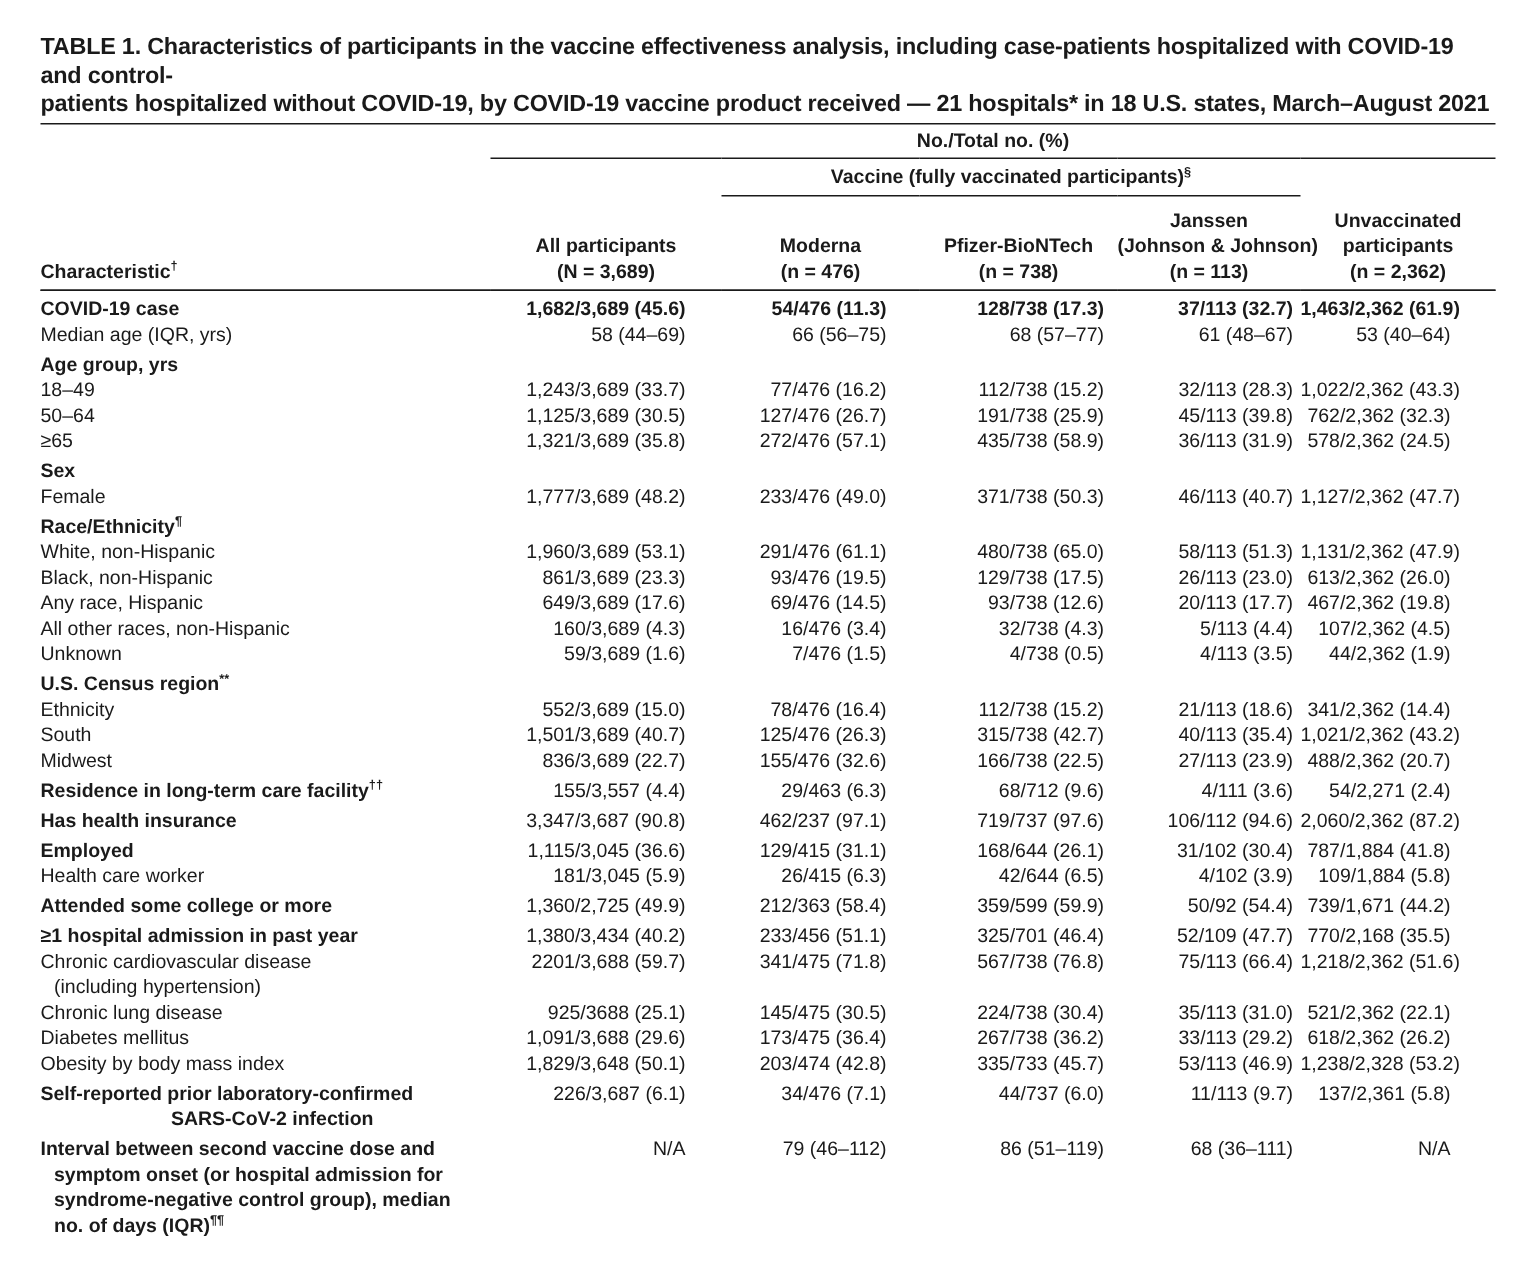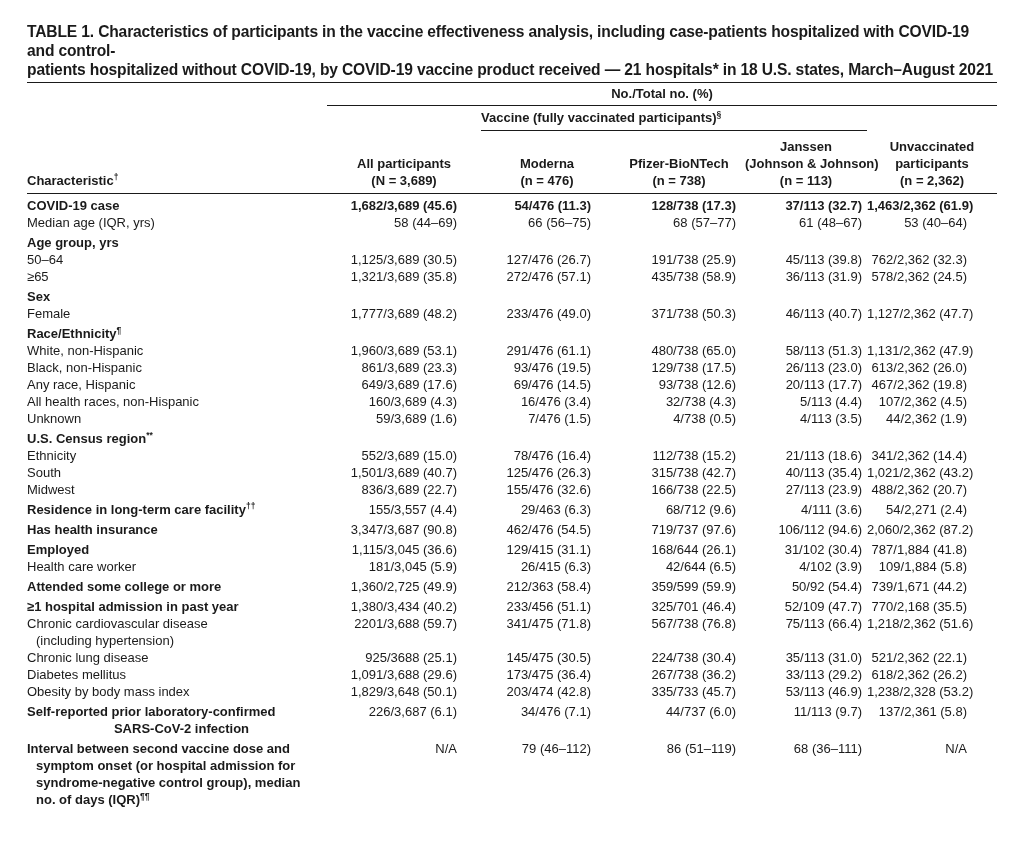--- a/index.html
+++ b/index.html
@@ -19,21 +19,21 @@
     table { border-collapse: collapse; width: 970px; table-layout: fixed; font-size: 13px; }
     td, th { padding: 0; vertical-align: top; }
     col.c0 { width: 300px; }
     col.c1 { width: 154px; }
     col.c2 { width: 132px; }
     col.c3 { width: 132px; }
     col.c4 { width: 122px; }
     col.c5 { width: 130px; }
 
     .h-nototal { text-align: center; font-weight: bold; font-size: 13px; height: 22px; line-height: 22px; border-bottom: 1.2px solid #1a1a1a; }
-    .h-vaccine { text-align: left; font-weight: bold; font-size: 13px; height: 22px; line-height: 24px; border-bottom: 1.2px solid #1a1a1a; }
+    .h-vaccine { text-align: center; font-weight: bold; font-size: 13px; height: 22px; line-height: 24px; border-bottom: 1.2px solid #1a1a1a; }
     .h-col { text-align: center; font-weight: bold; font-size: 13px; line-height: 17px; vertical-align: bottom; padding-bottom: 4px; }
     .h-char { text-align: left; font-weight: bold; vertical-align: bottom; padding-bottom: 4px; line-height: 17px; }
     .head-last td, .head-last th { border-bottom: 1.5px solid #1a1a1a; }
 
     .row td { line-height: 17px; }
     .row td.num { text-align: right; padding-right: 12px; white-space: nowrap; }
     .row td.lbl { text-align: left; }
     .row.bold td { font-weight: bold; }
     .row.sec td { padding-top: 3px; }
     sup { font-size: 8.5px; line-height: 0; vertical-align: 5px; }
@@ -117,20 +117,28 @@
         </tr>
         <tr class="row bold sec">
           <td class="lbl"><span>Age group, yrs</span></td>
           <td class="num c1num" style="font-weight: normal;"></td>
           <td class="num c2num" style="font-weight: normal;"></td>
           <td class="num c3num" style="font-weight: normal;"></td>
           <td class="num c4num" style="font-weight: normal;"></td>
           <td class="num c5num" style="font-weight: normal;"></td>
         </tr>
         <tr class="row">
+          <td class="lbl"><span>18–49</span></td>
+          <td class="num c1num">1,243/3,689 (33.7)</td>
+          <td class="num c2num">77/476 (16.2)</td>
+          <td class="num c3num">112/738 (15.2)</td>
+          <td class="num c4num">32/113 (28.3)</td>
+          <td class="num c5num">1,022/2,362 (43.3)</td>
+        </tr>
+        <tr class="row">
           <td class="lbl"><span>50–64</span></td>
           <td class="num c1num">1,125/3,689 (30.5)</td>
           <td class="num c2num">127/476 (26.7)</td>
           <td class="num c3num">191/738 (25.9)</td>
           <td class="num c4num">45/113 (39.8)</td>
           <td class="num c5num">762/2,362 (32.3)</td>
         </tr>
         <tr class="row">
           <td class="lbl"><span>≥65</span></td>
           <td class="num c1num">1,321/3,689 (35.8)</td>
@@ -181,21 +189,21 @@
         </tr>
         <tr class="row">
           <td class="lbl"><span>Any race, Hispanic</span></td>
           <td class="num c1num">649/3,689 (17.6)</td>
           <td class="num c2num">69/476 (14.5)</td>
           <td class="num c3num">93/738 (12.6)</td>
           <td class="num c4num">20/113 (17.7)</td>
           <td class="num c5num">467/2,362 (19.8)</td>
         </tr>
         <tr class="row">
-          <td class="lbl"><span>All health races, non-Hispanic</span></td>
+          <td class="lbl"><span>All other races, non-Hispanic</span></td>
           <td class="num c1num">160/3,689 (4.3)</td>
           <td class="num c2num">16/476 (3.4)</td>
           <td class="num c3num">32/738 (4.3)</td>
           <td class="num c4num">5/113 (4.4)</td>
           <td class="num c5num">107/2,362 (4.5)</td>
         </tr>
         <tr class="row">
           <td class="lbl"><span>Unknown</span></td>
           <td class="num c1num">59/3,689 (1.6)</td>
           <td class="num c2num">7/476 (1.5)</td>
@@ -239,21 +247,21 @@
           <td class="lbl"><span>Residence in long-term care facility</span><sup>††</sup></td>
           <td class="num c1num" style="font-weight: normal;">155/3,557 (4.4)</td>
           <td class="num c2num" style="font-weight: normal;">29/463 (6.3)</td>
           <td class="num c3num" style="font-weight: normal;">68/712 (9.6)</td>
           <td class="num c4num" style="font-weight: normal;">4/111 (3.6)</td>
           <td class="num c5num" style="font-weight: normal;">54/2,271 (2.4)</td>
         </tr>
         <tr class="row bold sec">
           <td class="lbl"><span>Has health insurance</span></td>
           <td class="num c1num" style="font-weight: normal; margin-top: 17px;">3,347/3,687 (90.8)</td>
-          <td class="num c2num" style="font-weight: normal;">462/476 (54.5)</td>
+          <td class="num c2num" style="font-weight: normal;">462/237 (97.1)</td>
           <td class="num c3num" style="font-weight: normal;">719/737 (97.6)</td>
           <td class="num c4num" style="font-weight: normal;">106/112 (94.6)</td>
           <td class="num c5num" style="font-weight: normal;">2,060/2,362 (87.2)</td>
         </tr>
         <tr class="row bold sec">
           <td class="lbl"><span>Employed</span></td>
           <td class="num c1num" style="font-weight: normal;">1,115/3,045 (36.6)</td>
           <td class="num c2num" style="font-weight: normal;">129/415 (31.1)</td>
           <td class="num c3num" style="font-weight: normal;">168/644 (26.1)</td>
           <td class="num c4num" style="font-weight: normal;">31/102 (30.4)</td>

